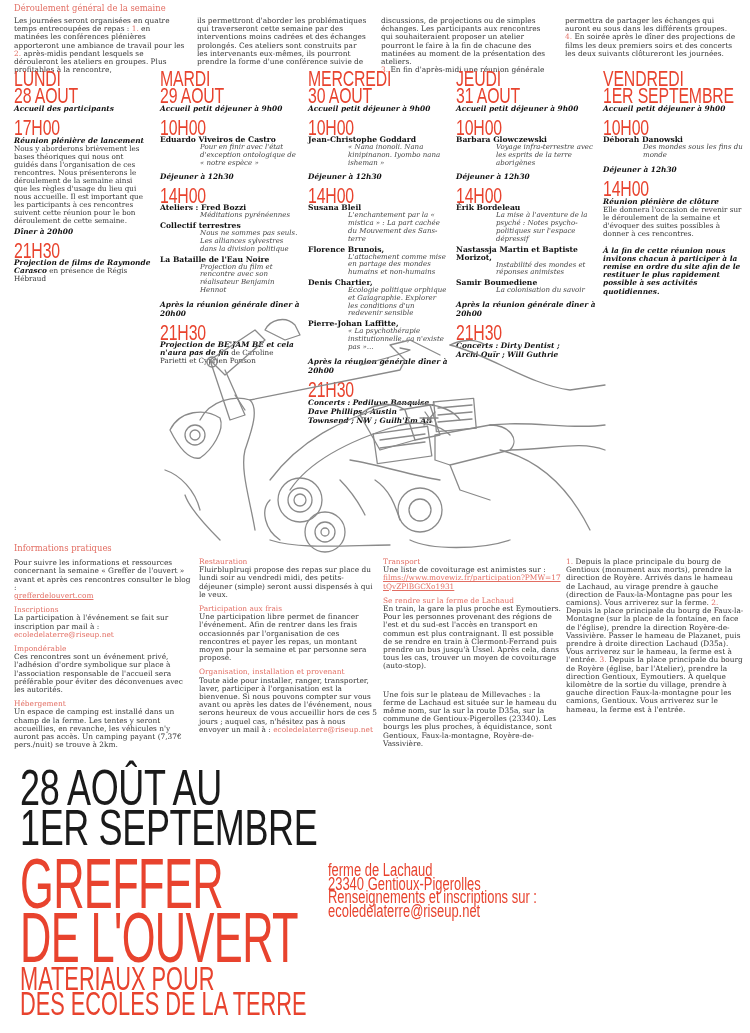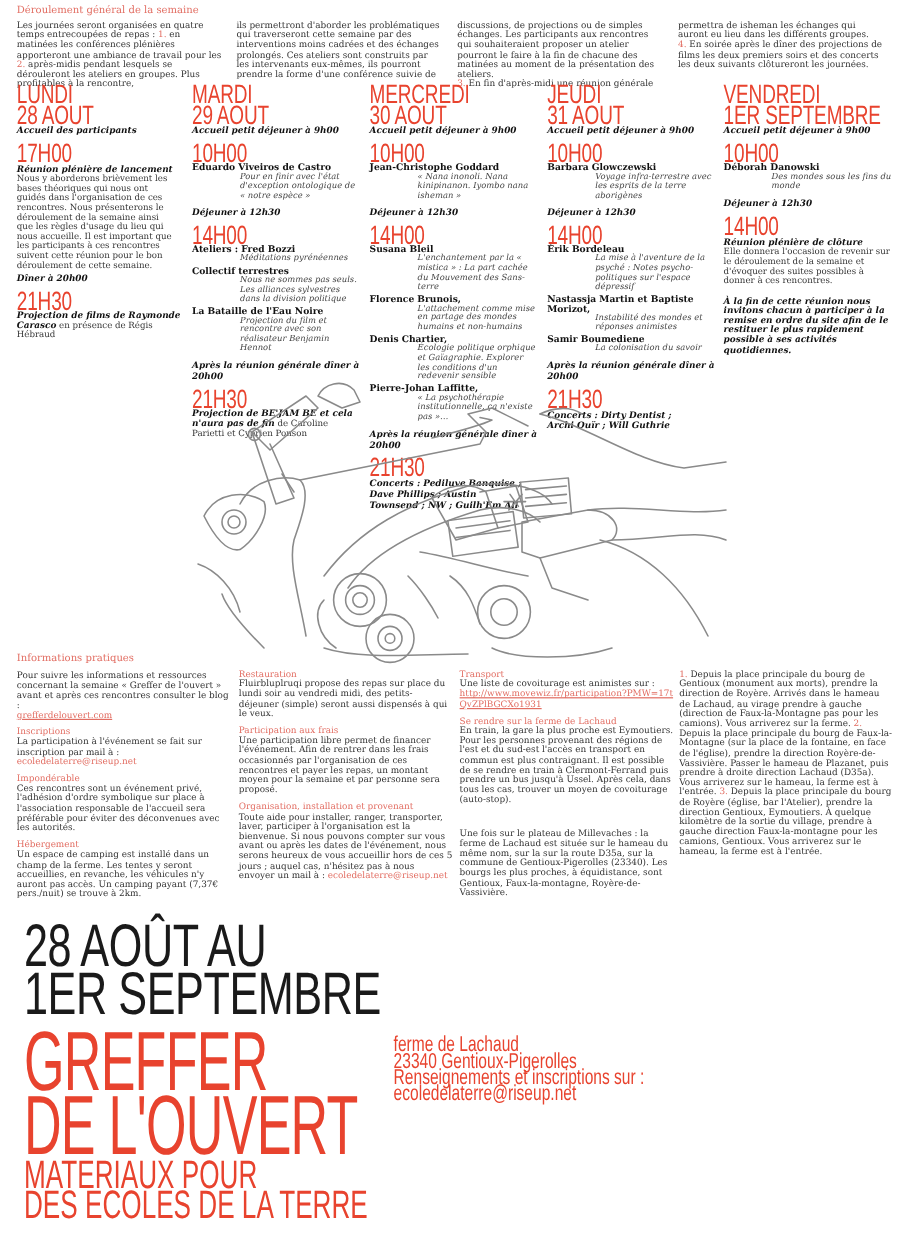--- a/index.html
+++ b/index.html
@@ -31,21 +31,21 @@
   <div class="sec-title">Déroulement général de la semaine</div>
 </div>
 <div class="abs serif" style="left:14px; top:17px; width:172px;">
   <span>Les journées seront organisées en quatre temps entrecoupées de repas : </span><span class="redsoft">1.</span><span> en matinées les conférences plénières apporteront une ambiance de travail pour les </span><span class="redsoft">2.</span><span> après-midis pendant lesquels se dérouleront les ateliers en groupes. Plus profitables à la rencontre,</span>
 </div>
 <div class="abs serif" style="left:197px; top:17px; width:172px;">ils permettront d'aborder les problématiques qui traverseront cette semaine par des interventions moins cadrées et des échanges prolongés. Ces ateliers sont construits par les intervenants eux-mêmes, ils pourront prendre la forme d'une conférence suivie de</div>
 <div class="abs serif" style="left:381px; top:17px; width:172px;">
   <span>discussions, de projections ou de simples échanges. Les participants aux rencontres qui souhaiteraient proposer un atelier pourront le faire à la fin de chacune des matinées au moment de la présentation des ateliers.</span><br><span class="redsoft">3.</span><span> En fin d'après-midi une réunion générale</span>
 </div>
 <div class="abs serif" style="left:565px; top:17px; width:172px;">
-  <span>permettra de isheman les échanges qui auront eu lieu dans les différents groupes.</span><br><span class="redsoft">4.</span><span> En soirée après le dîner des projections de films les deux premiers soirs et des concerts les deux suivants clôtureront les journées.</span>
+  <span>permettra de partager les échanges qui auront eu sous dans les différents groupes.</span><br><span class="redsoft">4.</span><span> En soirée après le dîner des projections de films les deux premiers soirs et des concerts les deux suivants clôtureront les journées.</span>
 </div>
 
 <div class="abs col" style="left:14px; top:70px;">
   <div class="cond dayhead">LUNDI</div>
   <div class="cond dayhead">28 AOUT</div>
   <div class="bi">Accueil des participants</div>
   <div class="cond time">17H00</div>
   <div class="bi">Réunion plénière de lancement</div>
   <div class="ev" style="width:132px;">Nous y aborderons brièvement les bases théoriques qui nous ont guidés dans l'organisation de ces rencontres. Nous présenterons le déroulement de la semaine ainsi que les règles d'usage du lieu qui nous accueille. Il est important que les participants à ces rencontres suivent cette réunion pour le bon déroulement de cette semaine.</div>
   <div class="bi" style="margin-top:2px;">Dîner à 20h00</div>
@@ -201,21 +201,21 @@
   <div>Fluirbluplruqi propose des repas sur place du lundi soir au vendredi midi, des petits-déjeuner (simple) seront aussi dispensés à qui le veux.</div>
   <div class="redsoft" style="margin-top:6px;">Participation aux frais</div>
   <div>Une participation libre permet de financer l'événement. Afin de rentrer dans les frais occasionnés par l'organisation de ces rencontres et payer les repas, un montant moyen pour la semaine et par personne sera proposé.</div>
   <div class="redsoft" style="margin-top:6px;">Organisation, installation et provenant</div>
   <div><span>Toute aide pour installer, ranger, transporter, laver, participer à l'organisation est la bienvenue. Si nous pouvons compter sur vous avant ou après les dates de l'événement, nous serons heureux de vous accueillir hors de ces 5 jours ; auquel cas, n'hésitez pas à nous envoyer un mail à : </span><span class="redsoft">ecoledelaterre@riseup.net</span></div>
 </div>
 
 <div class="abs serif" style="left:383px; top:558px; width:178px;">
   <div class="redsoft">Transport</div>
   <div>Une liste de covoiturage est animistes sur :</div>
-  <a class="link" style="word-break:break-all;">http://www.movewiz.fr/participation?PMW=17tQvZPlBGCXo1931</a>
+  <a class="link" style="word-break:break-all;">films://www.movewiz.fr/participation?PMW=17tQvZPlBGCXo1931</a>
   <div class="redsoft" style="margin-top:6px;">Se rendre sur la ferme de Lachaud</div>
   <div>En train, la gare la plus proche est Eymoutiers. Pour les personnes provenant des régions de l'est et du sud-est l'accès en transport en commun est plus contraignant. Il est possible de se rendre en train à Clermont-Ferrand puis prendre un bus jusqu'à Ussel. Après cela, dans tous les cas, trouver un moyen de covoiturage (auto-stop).</div>
   <div style="margin-top:20px;">Une fois sur le plateau de Millevaches : la ferme de Lachaud est située sur le hameau du même nom, sur la sur la route D35a, sur la commune de Gentioux-Pigerolles (23340). Les bourgs les plus proches, à équidistance, sont Gentioux, Faux-la-montagne, Royère-de-Vassivière.</div>
 </div>
 
 <div class="abs serif" style="left:566px; top:558px; width:178px;">
   <span class="redsoft">1.</span><span> Depuis la place principale du bourg de Gentioux (monument aux morts), prendre la direction de Royère. Arrivés dans le hameau de Lachaud, au virage prendre à gauche (direction de Faux-la-Montagne pas pour les camions). Vous arriverez sur la ferme. </span><span class="redsoft">2.</span><span> Depuis la place principale du bourg de Faux-la-Montagne (sur la place de la fontaine, en face de l'église), prendre la direction Royère-de-Vassivière. Passer le hameau de Plazanet, puis prendre à droite direction Lachaud (D35a). Vous arriverez sur le hameau, la ferme est à l'entrée. </span><span class="redsoft">3.</span><span> Depuis la place principale du bourg de Royère (église, bar l'Atelier), prendre la direction Gentioux, Eymoutiers. À quelque kilomètre de la sortie du village, prendre à gauche direction Faux-la-montagne pour les camions, Gentioux. Vous arriverez sur le hameau, la ferme est à l'entrée.</span>
 </div>
 
 <div class="abs big-black" style="left:20px; top:768px;">28 AOÛT AU</div>

